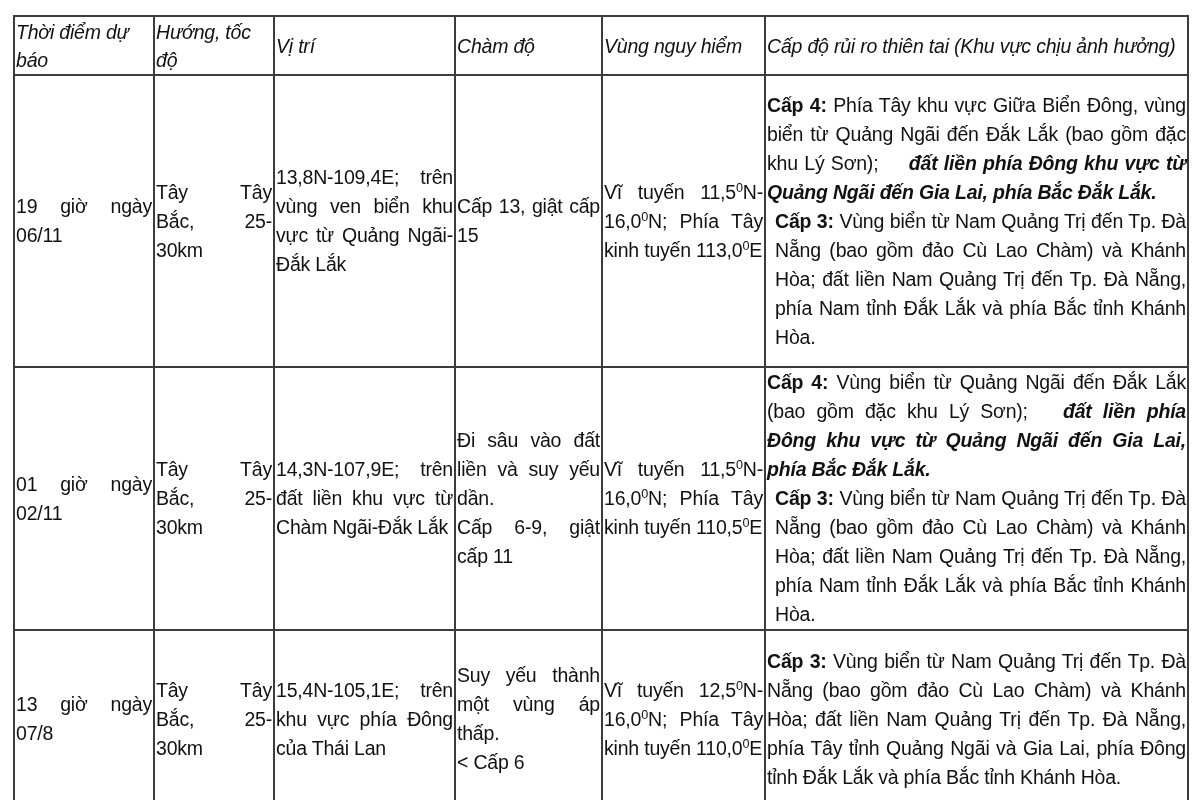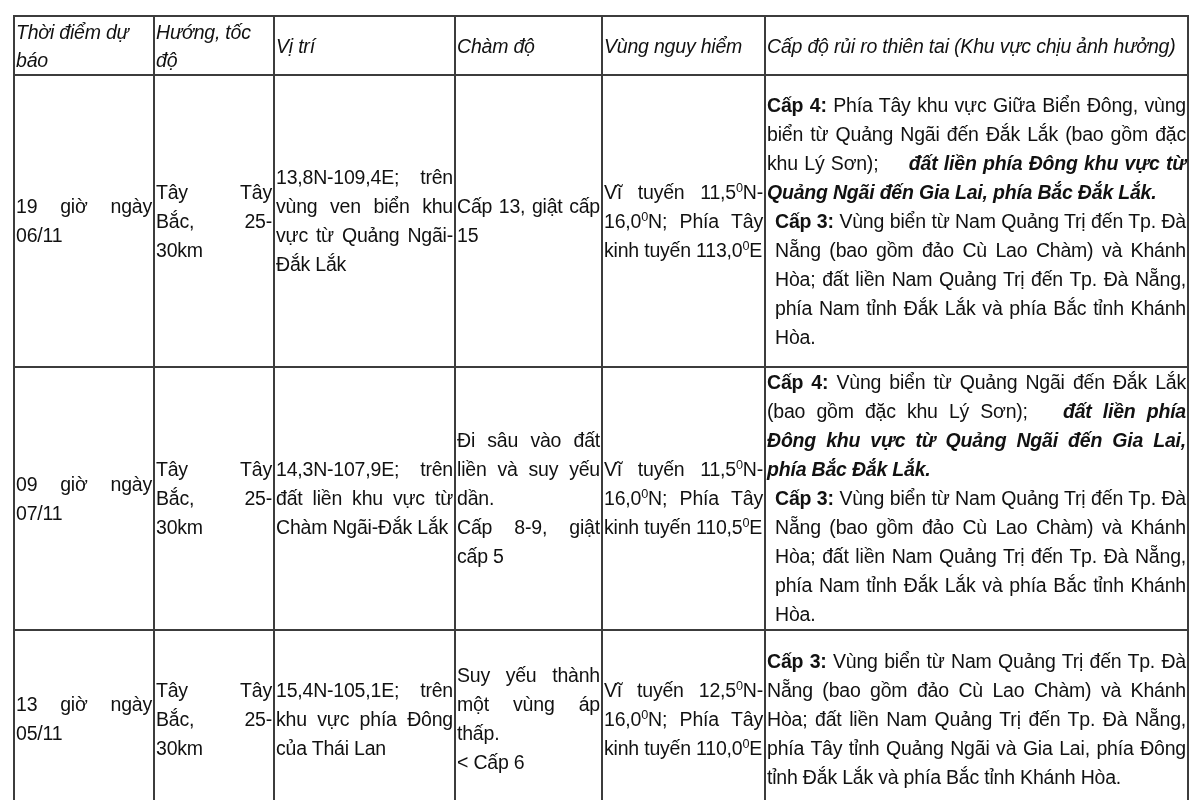--- a/index.html
+++ b/index.html
@@ -109,50 +109,50 @@
       </td>
       <td class="cell-danger"><span>Vĩ tuyến 11,5</span><sup>0</sup><span>N-16,0</span><sup>0</sup><span>N; Phía Tây kinh tuyến 113,0</span><sup>0</sup><span>E</span></td>
       <td class="cell-risk">
         <span class="para"><span class="lvl">Cấp 4:</span><span> Phía Tây khu vực Giữa Biển Đông, vùng biển từ Quảng Ngãi đến Đắk Lắk (bao gồm đặc khu Lý Sơn); </span><span class="bi">đất liền phía Đông khu vực từ Quảng Ngãi đến Gia Lai, phía Bắc Đắk Lắk.</span></span>
         <span class="para indent"><span class="lvl">Cấp 3:</span><span> Vùng biển từ Nam Quảng Trị đến Tp. Đà Nẵng (bao gồm đảo Cù Lao Chàm) và Khánh Hòa; đất liền Nam Quảng Trị đến Tp. Đà Nẵng, phía Nam tỉnh Đắk Lắk và phía Bắc tỉnh Khánh Hòa.</span></span>
       </td>
     </tr>
 
     <tr class="r2">
       <td class="cell-time">
-        <span>09 giờ ngày 07/11</span>
+        <span>01 giờ ngày 02/11</span>
       </td>
       <td class="cell-dir">
         <div class="dir-line">
             <span>Tây</span>
             <span>Tây</span>
           </div>
         <div class="dir-line">
             <span>Bắc,</span>
             <span>25-</span>
           </div>
         <div><span>30km</span></div>
       </td>
       <td class="cell-pos">
         <span>14,3N-107,9E; trên đất liền khu vực từ Chàm Ngãi-Đắk Lắk</span>
       </td>
       <td class="cell-int">
         <span class="para">Đi sâu vào đất liền và suy yếu dần.</span>
-        <span class="para"> Cấp 8-9, giật cấp 5</span>
+        <span class="para"> Cấp 6-9, giật cấp 11</span>
       </td>
       <td class="cell-danger"><span>Vĩ tuyến 11,5</span><sup>0</sup><span>N-16,0</span><sup>0</sup><span>N; Phía Tây kinh tuyến 110,5</span><sup>0</sup><span>E</span></td>
       <td class="cell-risk">
         <span class="para"><span class="lvl">Cấp 4:</span><span> Vùng biển từ Quảng Ngãi đến Đắk Lắk (bao gồm đặc khu Lý Sơn); </span><span class="bi">đất liền phía Đông khu vực từ Quảng Ngãi đến Gia Lai, phía Bắc Đắk Lắk.</span></span>
         <span class="para indent"><span class="lvl">Cấp 3:</span><span> Vùng biển từ Nam Quảng Trị đến Tp. Đà Nẵng (bao gồm đảo Cù Lao Chàm) và Khánh Hòa; đất liền Nam Quảng Trị đến Tp. Đà Nẵng, phía Nam tỉnh Đắk Lắk và phía Bắc tỉnh Khánh Hòa.</span></span>
       </td>
     </tr>
 
     <tr class="r3">
       <td class="cell-time">
-        <span>13 giờ ngày 05/11</span>
+        <span>13 giờ ngày 07/8</span>
       </td>
       <td class="cell-dir">
         <div class="dir-line">
             <span>Tây</span>
             <span>Tây</span>
           </div>
         <div class="dir-line">
             <span>Bắc,</span>
             <span>25-</span>
           </div>

